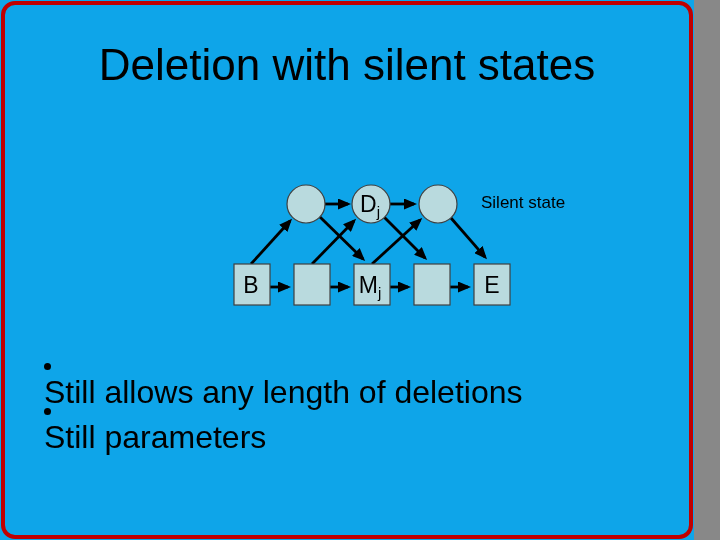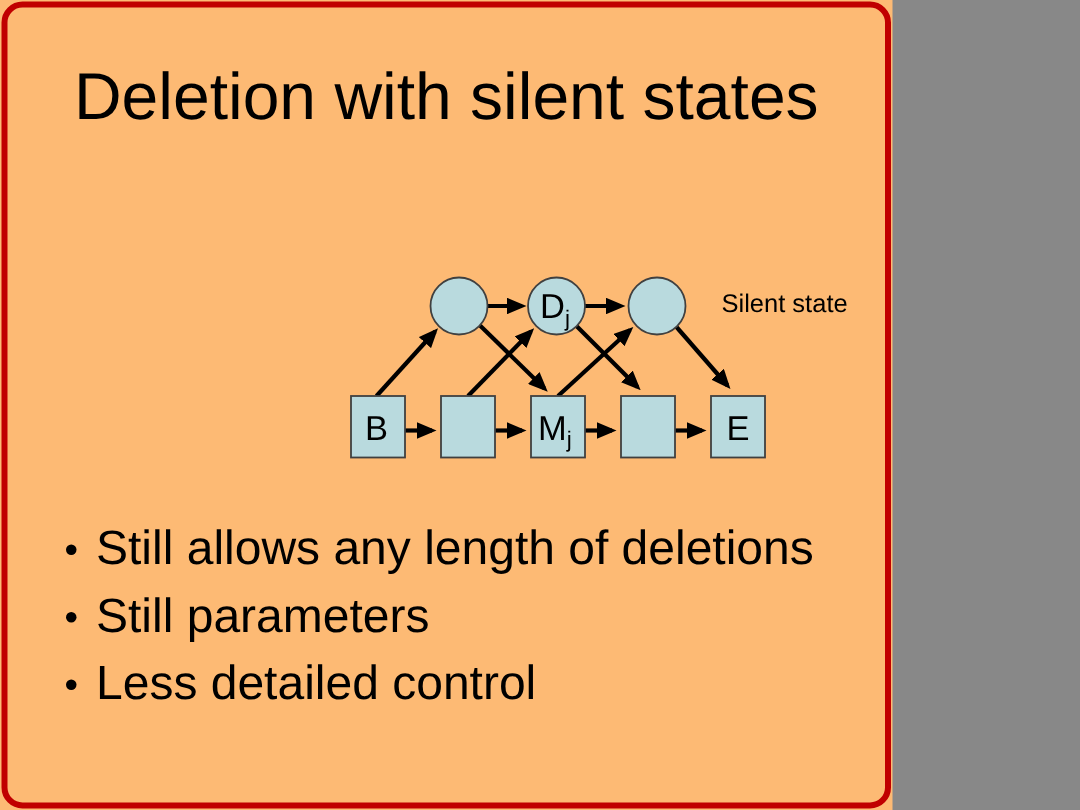--- a/index.html
+++ b/index.html
@@ -1,20 +1,20 @@
 <!DOCTYPE html>
 <html><head>
 <meta charset="utf-8">
 <style>
   html, body { margin: 0; padding: 0; background: #888; }
   .slide {
     position: relative;
-    width: 595px;
+    width: 694px;
     height: 540px;
-    background: #fdba74;
+    background: #0ea5e9;
     overflow: hidden;
     font-family: "Liberation Sans", sans-serif;
     color: #000;
   }
   .frame {
     position: absolute;
     inset: 1px;
     border: 4px solid #c00000;
     border-radius: 14px;
     pointer-events: none;
@@ -60,20 +60,21 @@
     margin: 0;
     padding: 0;
   }
   .bullet-row {
     display: flex;
     align-items: flex-start;
     height: 45px;
     font-size: 32px;
     line-height: 45px;
     white-space: nowrap;
+    flex-direction: column;
   }
   .bullet-dot {
     flex: 0 0 auto;
     width: 7px;
     height: 7px;
     margin-top: 20px;
     margin-right: 13px;
     border-radius: 50%;
     background: #000;
   }
@@ -140,19 +141,15 @@
 
   <ul class="bullets">
     <li class="bullet-row">
       <span class="bullet-dot"></span>
       <span>Still allows any length of deletions</span>
     </li>
     <li class="bullet-row">
       <span class="bullet-dot"></span>
       <span>Still parameters</span>
     </li>
-    <li class="bullet-row">
-      <span class="bullet-dot"></span>
-      <span>Less detailed control</span>
-    </li>
   </ul>
 
 </div>
 
 </body></html>

